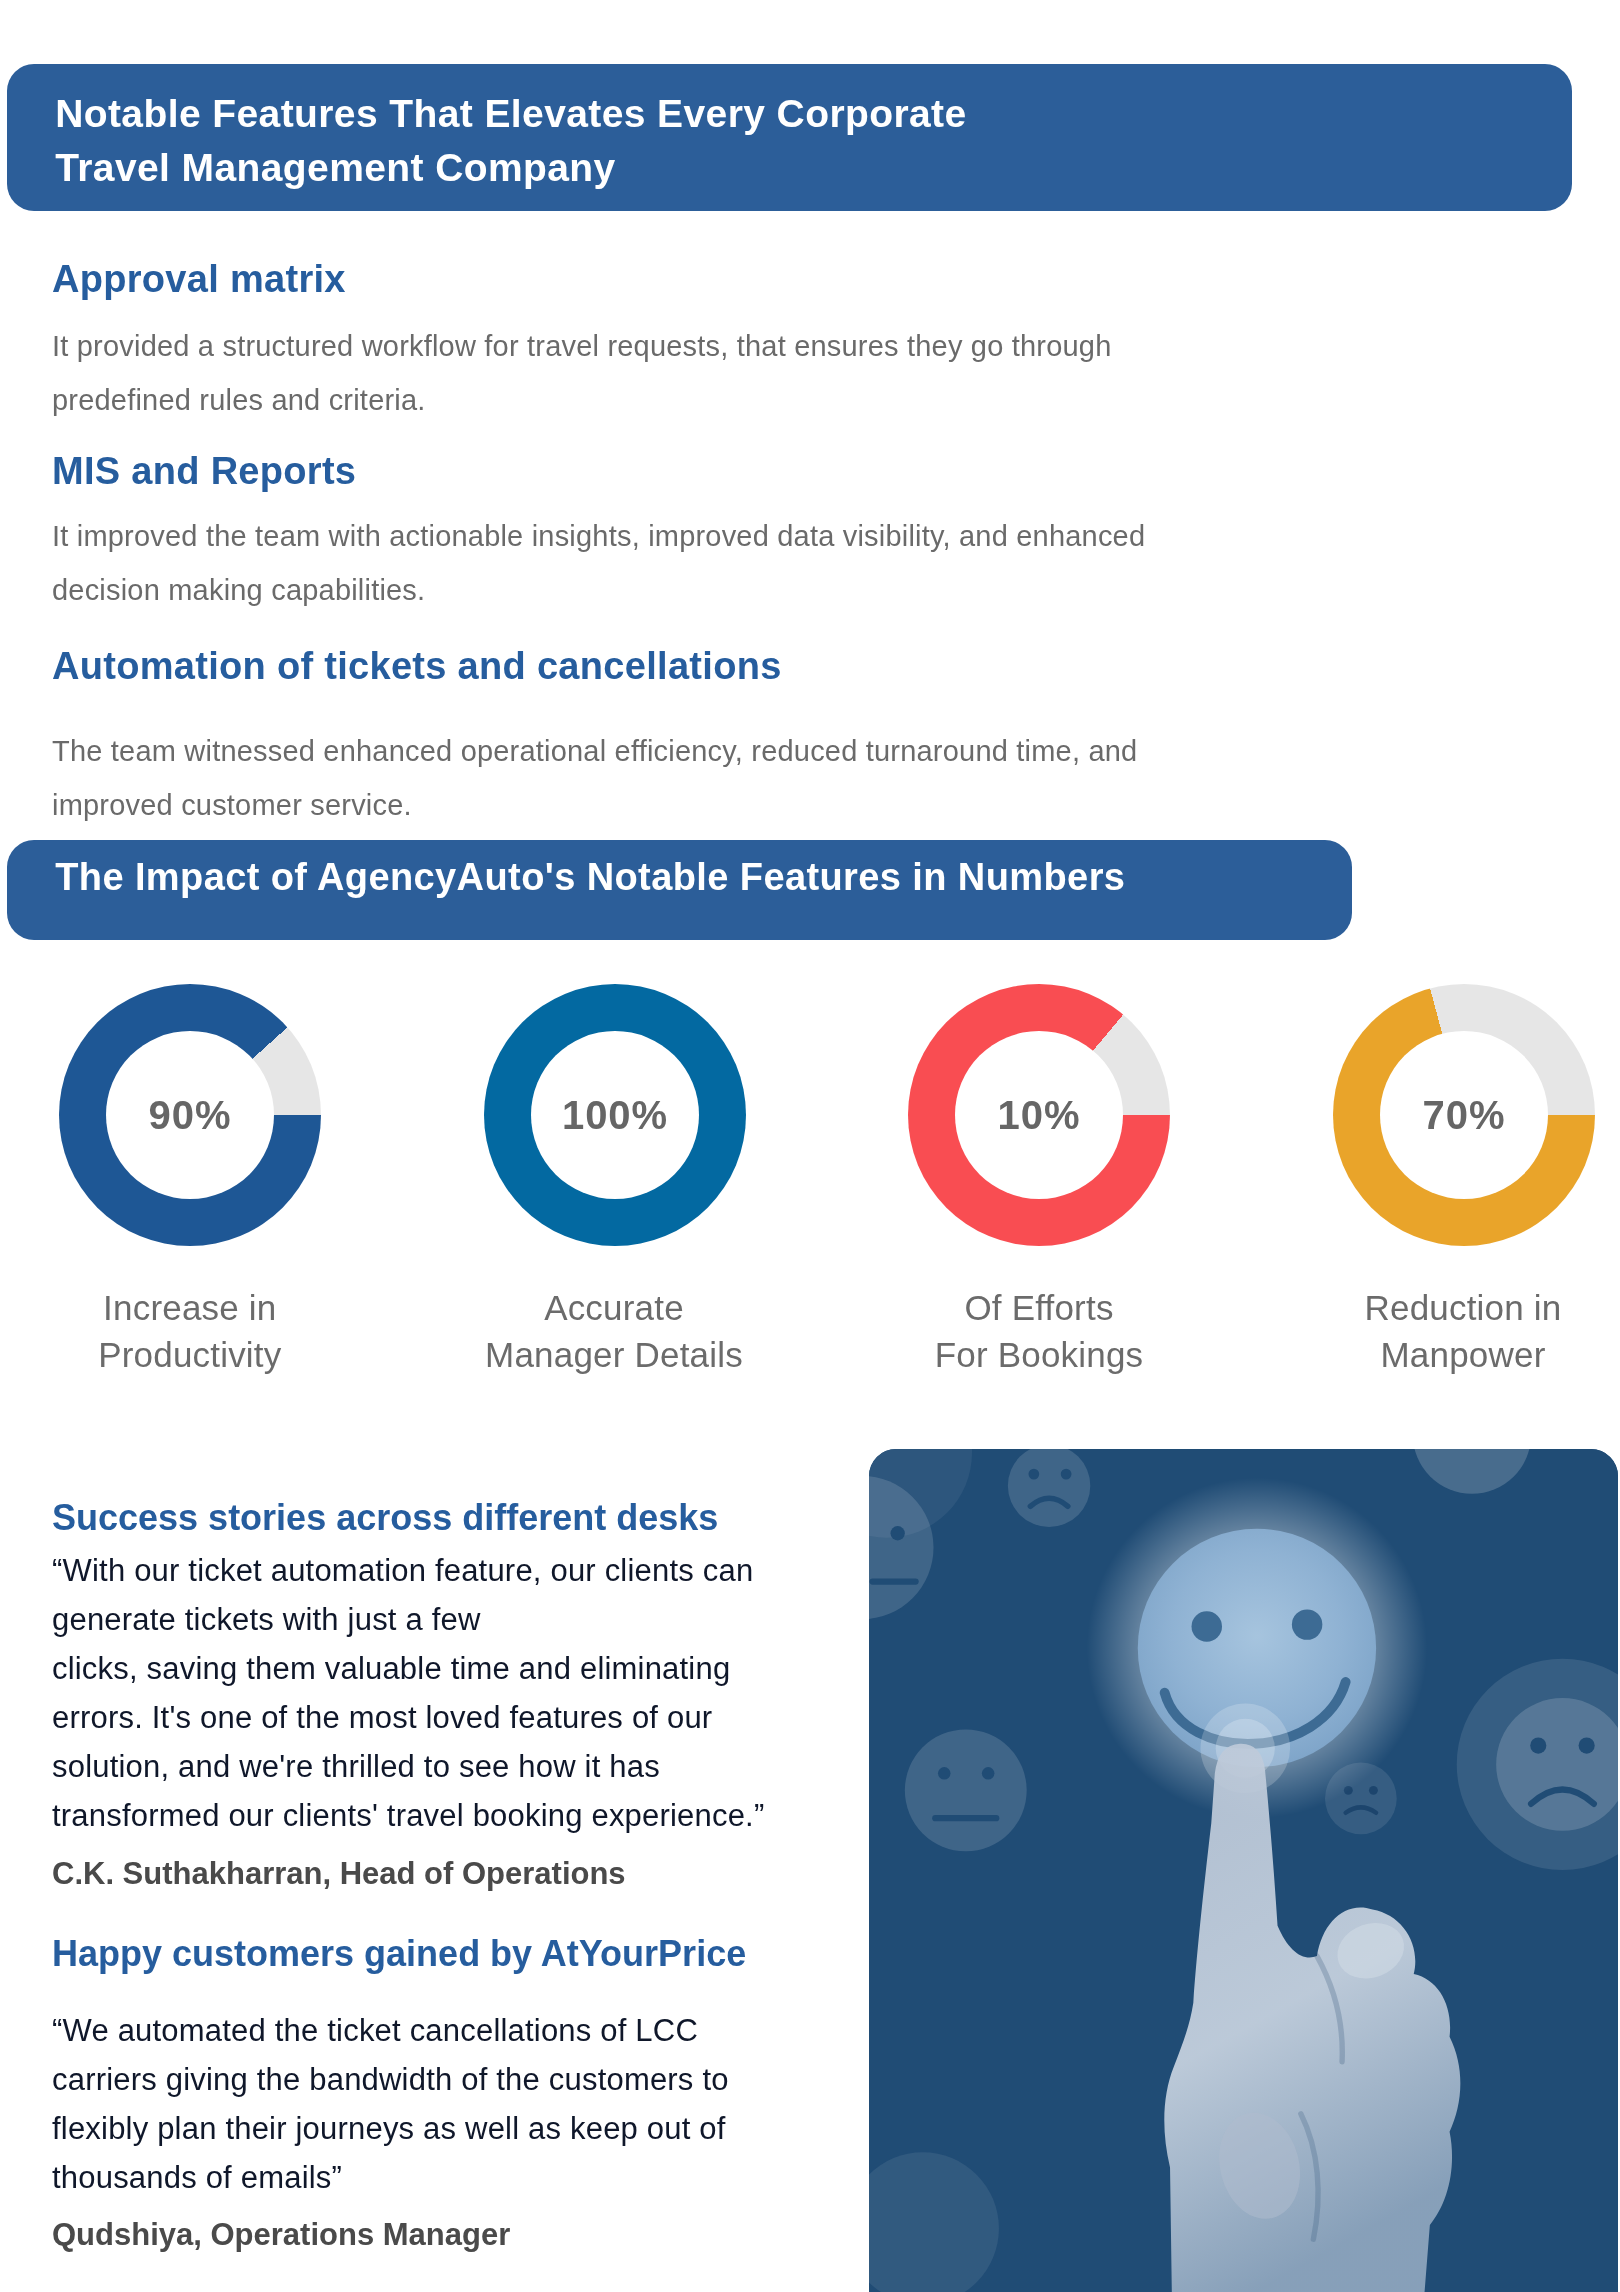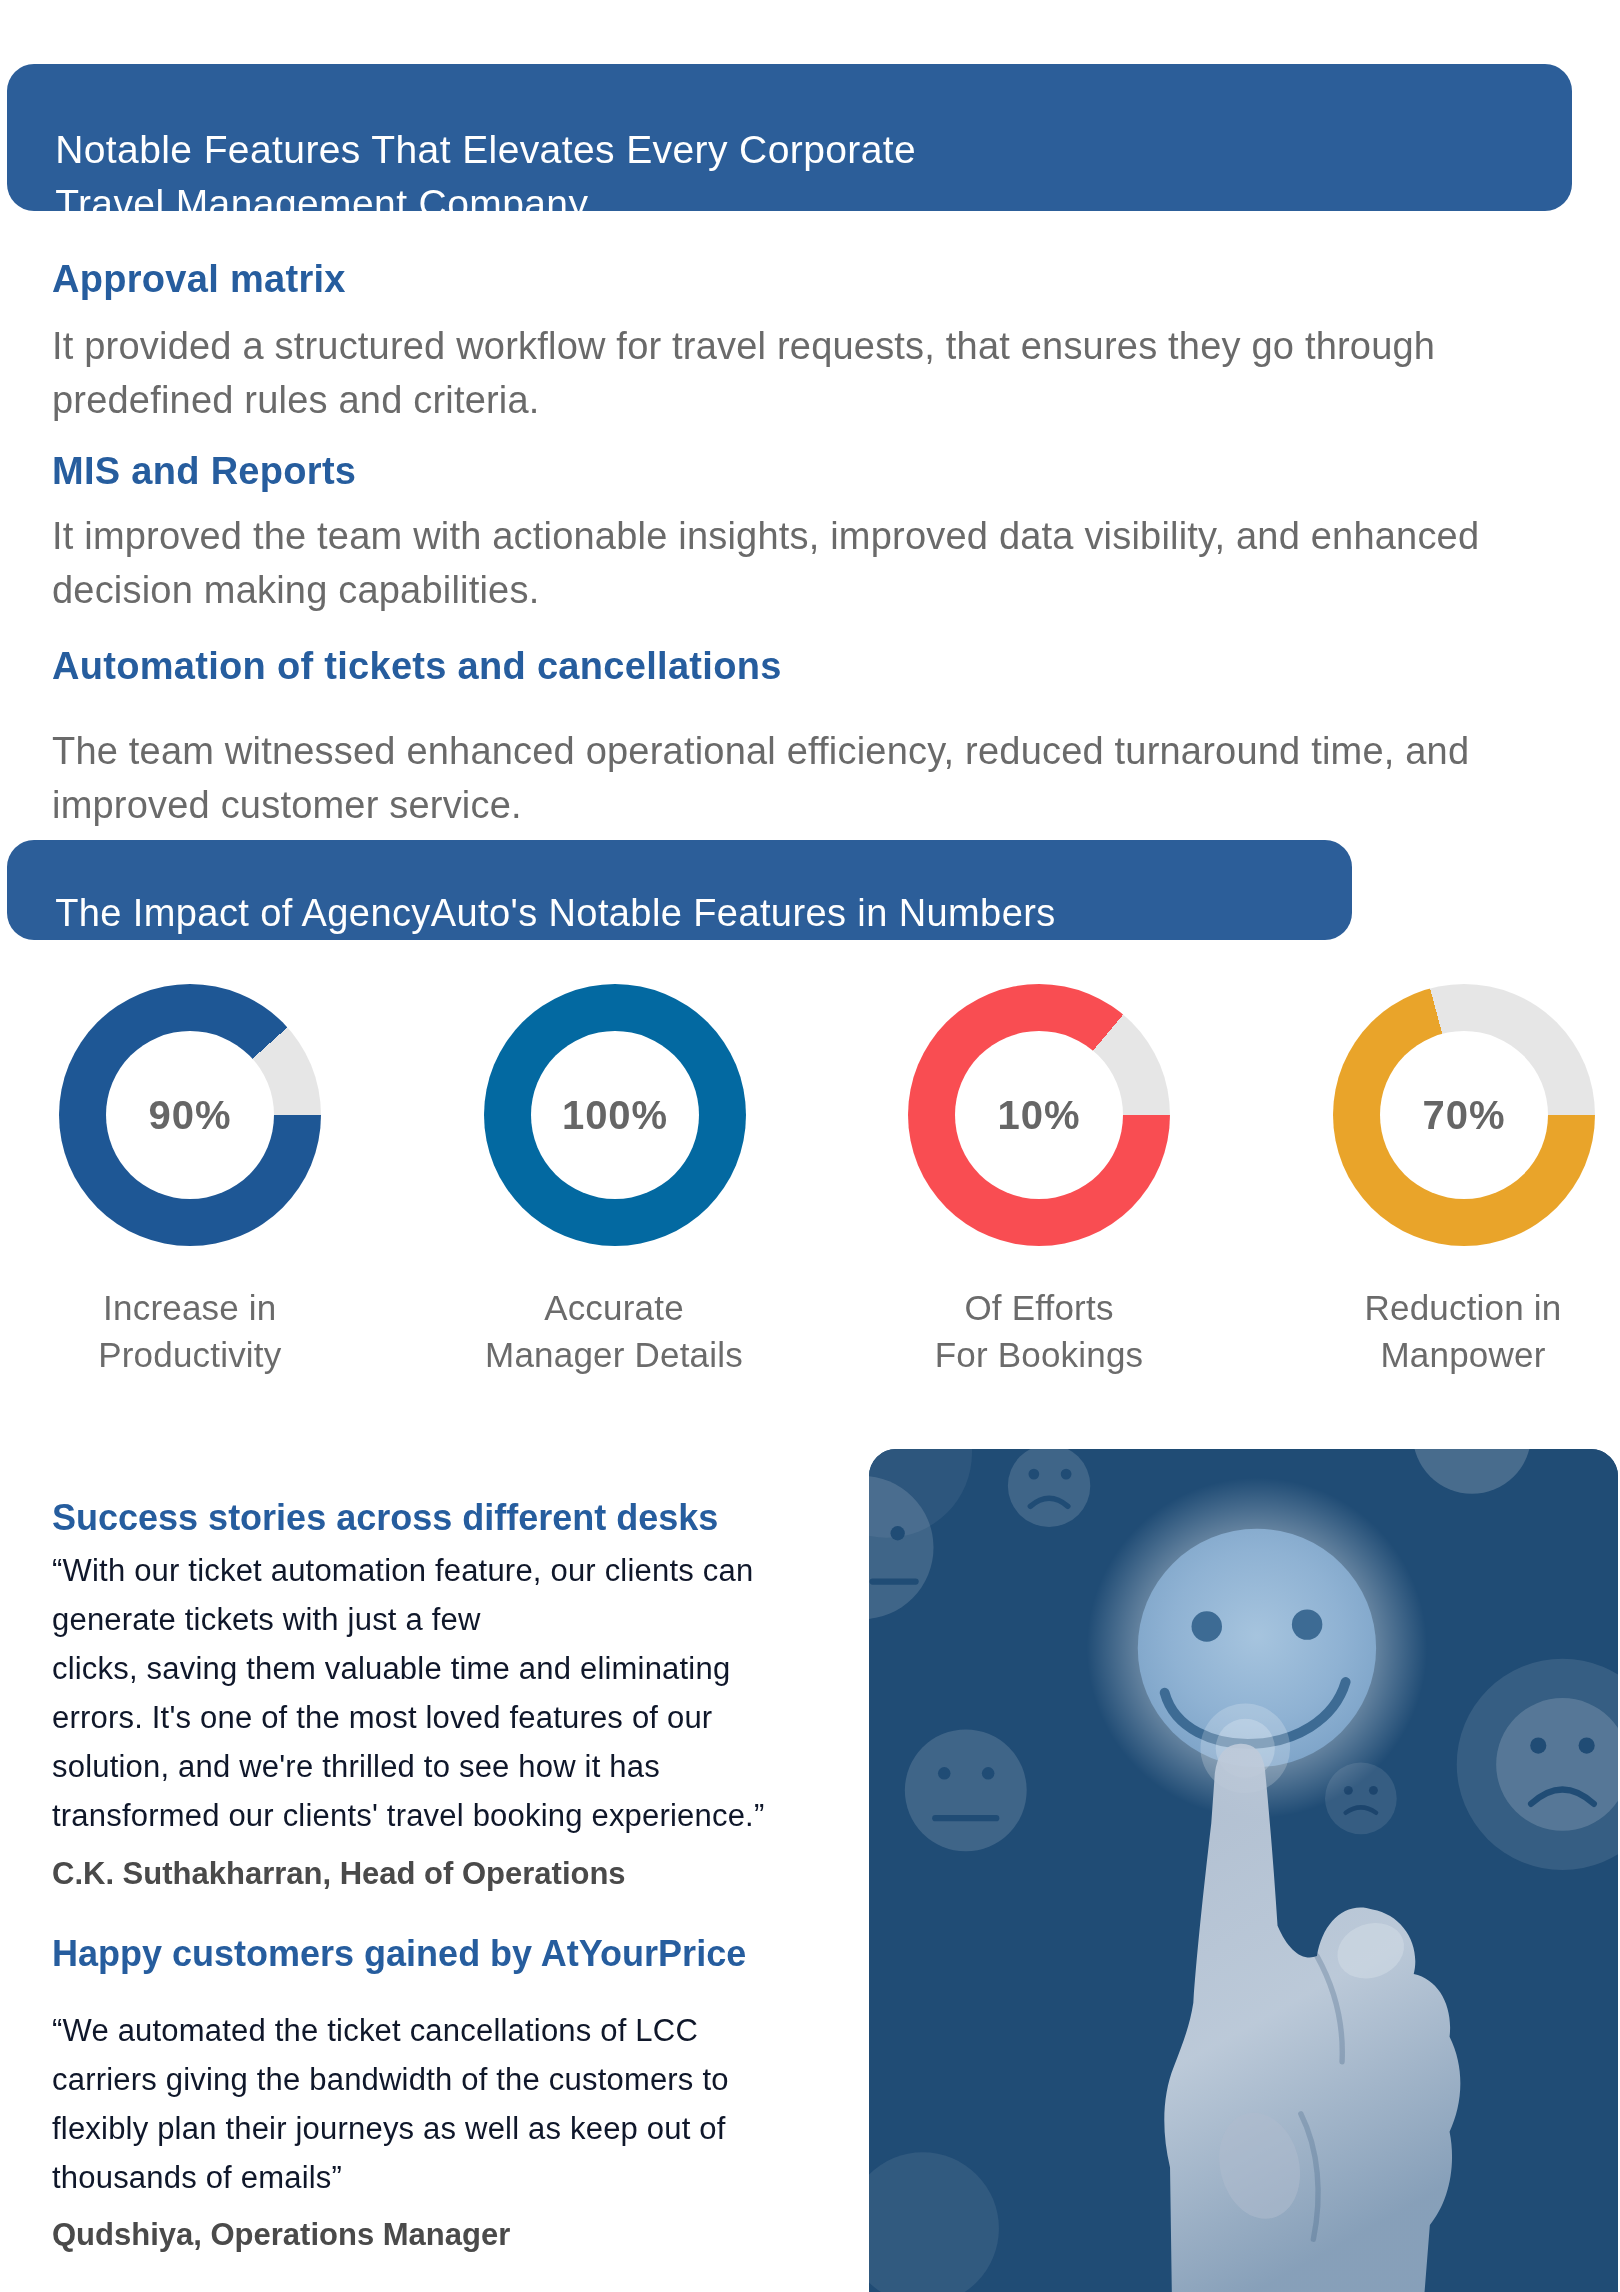--- a/index.html
+++ b/index.html
@@ -7,30 +7,30 @@
     width:1620px;height:2293px;background:#ffffff;position:relative;overflow:hidden;
     font-family:"Liberation Sans", sans-serif;
   }
   
   .banner{
     position:absolute;left:7.2px;background:#2c5e99;color:#ffffff;
     border-radius:27px;box-sizing:border-box;
   }
   .banner-1{top:64px;width:1565px;height:147px;padding:23px 36px 0 48px;}
   .banner-2{top:840px;width:1345px;height:100px;padding:15px 36px 0 48px;}
-  .banner-title{font-weight:normal;letter-spacing:0.4px;white-space:pre-line;margin-top:36px;}
+  .banner-title{font-weight:bold;letter-spacing:0.4px;white-space:pre-line;}
   .banner-1 .banner-title{font-size:39px;line-height:54px;}
   .banner-2 .banner-title{font-size:38px;line-height:45px;}
   
   .sec-h{
     position:absolute;left:52px;color:#265d9e;font-size:38px;font-weight:bold;
     white-space:nowrap;letter-spacing:0.3px;
   }
   .body-p{
-    position:absolute;left:52px;color:#6a6a6a;font-size:38px;line-height:54px;
+    position:absolute;left:52px;color:#6a6a6a;font-size:29px;line-height:54px;
     white-space:pre-line;letter-spacing:0.2px;
   }
   
   .donut{
     position:absolute;top:984px;width:262px;height:262px;border-radius:50%;
   }
   .donut .hole{
     position:absolute;left:47px;top:47px;width:168px;height:168px;border-radius:50%;
     background:#ffffff;display:flex;align-items:center;justify-content:center;
   }

